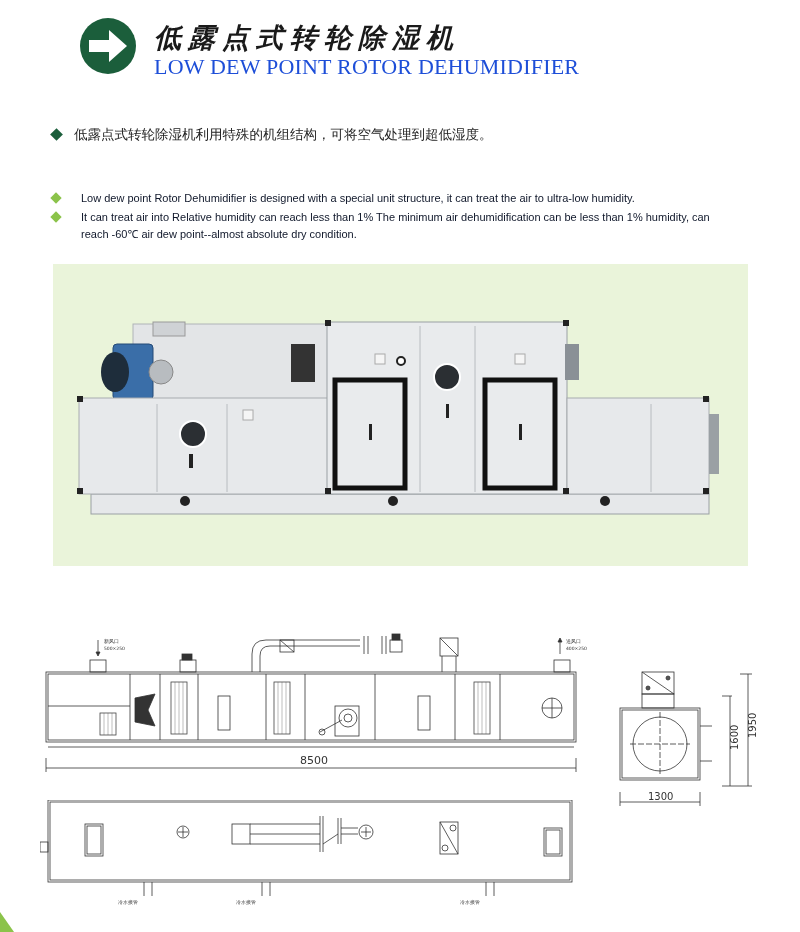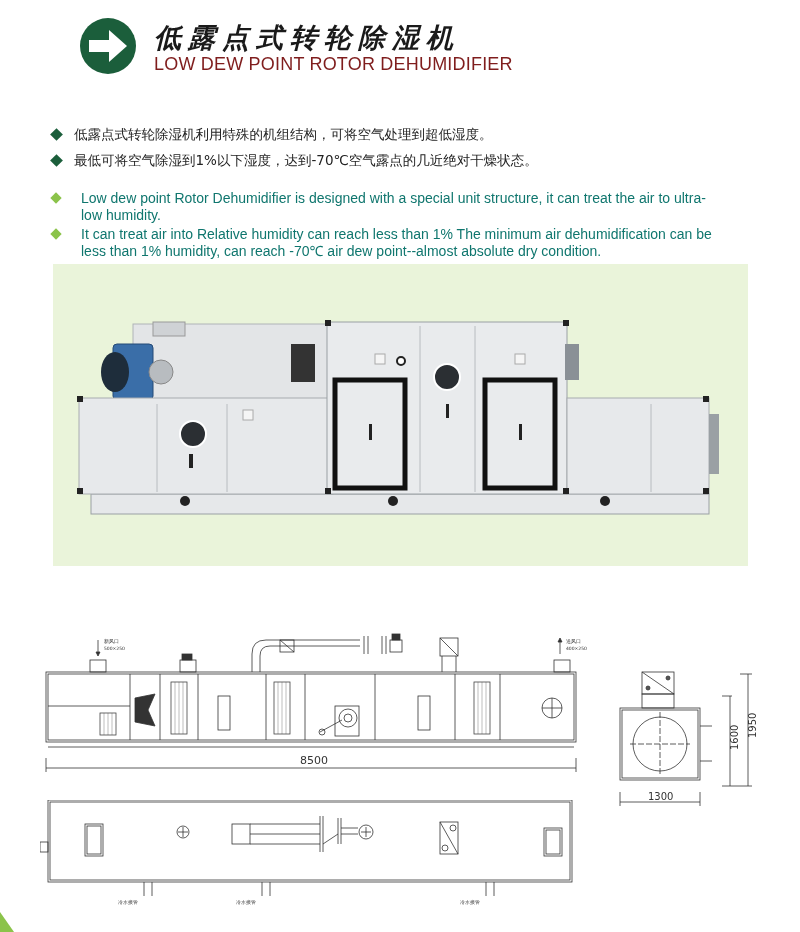--- a/index.html
+++ b/index.html
@@ -6,32 +6,32 @@
   body { width: 800px; height: 932px; position: relative; overflow: hidden;
          font-family: "DejaVu Sans", "Liberation Sans", sans-serif; color: #1a1a1a; }
 
   
   .header { position: absolute; left: 80px; top: 14px; width: 520px; height: 64px; }
   .arrow-badge { position: absolute; left: 0; top: 4px; width: 56px; height: 56px; border-radius: 50%;
                  background: #1b5e3b; }
   .arrow-badge svg { position: absolute; left: 0; top: 0; }
   .title-cn { position: absolute; left: 74px; top: 6px; font-size: 27px; font-weight: bold;
               letter-spacing: 7px; color: #1a1a1a; font-family: "DejaVu Sans", sans-serif; font-style: italic; }
-  .title-en { position: absolute; left: 74px; top: 40px; font-size: 18px; letter-spacing: 0.2px;
-              color: #7f1d1d; font-family: Liberation Sans, sans-serif; }
+  .title-en { position: absolute; left: 74px; top: 40px; font-size: 22px; letter-spacing: 0.2px;
+              color: #1d4ed8; font-family: Liberation Serif, serif; }
 
   
   .bullets-cn { position: absolute; left: 48px; top: 126px; width: 700px; }
   .bullet-cn { position: relative; height: 26px; font-size: 13.5px; color: #222; }
   .bullet-cn .dia { position: absolute; left: 4px; top: 4px; width: 9px; height: 9px; background: #1b5e3b;
                     transform: rotate(45deg); }
   .bullet-cn .txt { position: absolute; left: 26px; top: 0; white-space: nowrap; }
 
   .bullets-en { position: absolute; left: 48px; top: 190px; width: 700px; }
-  .bullet-en { position: relative; font-size: 14px; color: #0f766e; line-height: 17px; margin-bottom: 2px;
+  .bullet-en { position: relative; font-size: 11px; color: #0f172a; line-height: 17px; margin-bottom: 2px;
                font-family: "Liberation Sans", sans-serif; }
   .bullet-en .dia { position: absolute; left: 4px; top: 4px; width: 8px; height: 8px; background: #8bc34a;
                     transform: rotate(45deg); }
   .bullet-en .txt { display: block; padding-left: 33px; width: 640px; }
 
   
   .photo-panel { position: absolute; left: 53px; top: 264px; width: 695px; height: 302px; background: #eaf4da; }
 
   
   .drawing { position: absolute; }
@@ -51,34 +51,30 @@
   </div>
   <div class="title-cn">低露点式转轮除湿机</div>
   <div class="title-en">LOW DEW POINT ROTOR DEHUMIDIFIER</div>
 </div>
 
 <div class="bullets-cn">
   <div class="bullet-cn">
     <span class="dia"></span>
     <span class="txt">低露点式转轮除湿机利用特殊的机组结构，可将空气处理到超低湿度。</span>
   </div>
-  <div class="bullet-cn">
-    <span class="dia"></span>
-    <span class="txt">最低可将空气除湿到1%以下湿度，达到-70℃空气露点的几近绝对干燥状态。</span>
-  </div>
 </div>
 
 <div class="bullets-en">
   <div class="bullet-en">
     <span class="dia"></span>
     <span class="txt">Low dew point Rotor Dehumidifier is designed with a special unit structure, it can treat the air to ultra-low humidity.</span>
   </div>
   <div class="bullet-en">
     <span class="dia"></span>
-    <span class="txt">It can treat air into Relative humidity can reach less than 1% The minimum air dehumidification can be less than 1% humidity, can reach -70℃ air dew point--almost absolute dry condition.</span>
+    <span class="txt">It can treat air into Relative humidity can reach less than 1% The minimum air dehumidification can be less than 1% humidity, can reach -60℃ air dew point--almost absolute dry condition.</span>
   </div>
 </div>
 
 <div class="photo-panel">
   <svg width="695" height="302" viewBox="0 0 695 302">
 
     <rect x="38" y="230" width="618" height="20" fill="#e6e8ea" stroke="#9aa0a4"></rect>
     <circle cx="132" cy="237" r="5" fill="#222"></circle>
     <circle cx="340" cy="237" r="5" fill="#222"></circle>
     <circle cx="552" cy="237" r="5" fill="#222"></circle>

